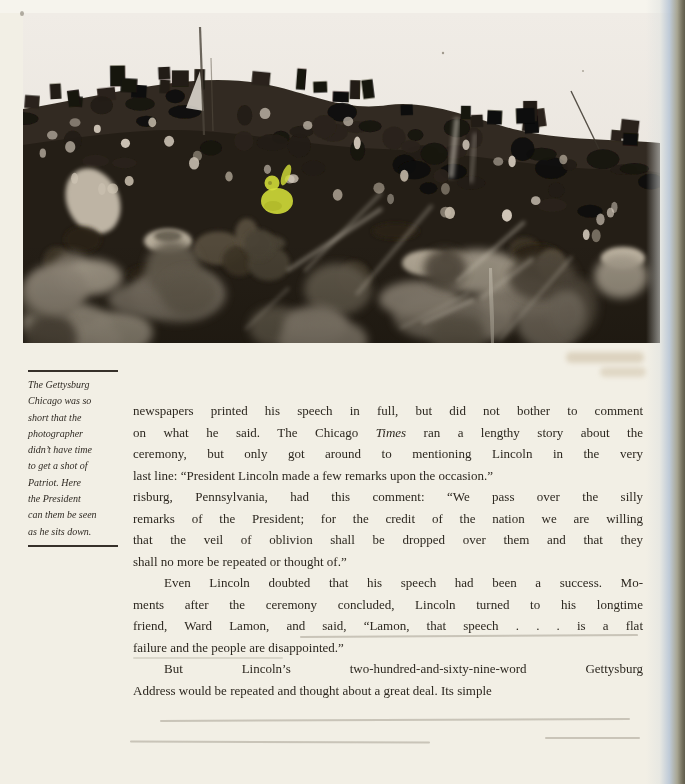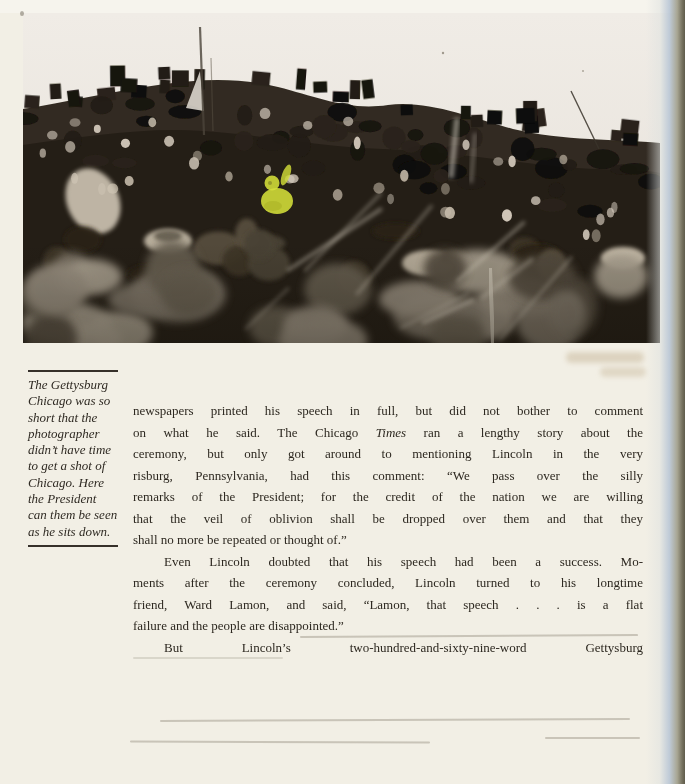--- a/index.html
+++ b/index.html
@@ -8,21 +8,21 @@
     background:#f2efe5;
     font-family:"Liberation Serif", serif;
   }
   .page-top-margin{position:absolute;left:0;top:0;width:685px;height:13px;background:#f6f4ed;}
   .photo{position:absolute;left:23px;top:13px;width:637px;height:330px;z-index:1;}
   .caption-rule{position:absolute;left:28px;width:90px;height:2px;background:#36302a;z-index:2;}
   .caption-rule.top{top:370px;}
   .caption-rule.bottom{top:545px;}
   .caption{
     position:absolute;left:28px;top:377px;width:100px;z-index:2;
-    font-style:italic;font-size:13px;line-height:16.3px;color:#2f2a23;
+    font-style:italic;font-size:10px;line-height:16.3px;color:#2f2a23;
   }
   .cap-line{white-space:nowrap;}
   .body-text{
     position:absolute;left:133px;top:400px;width:510px;z-index:2;
     font-size:13px;line-height:21.5px;color:#2d2820;
   }
   .line{text-align:justify;text-align-last:justify;}
   .line.para-end{text-align-last:left;}
   .line.indent{text-indent:31px;}
   .underline-mark{
@@ -290,40 +290,42 @@
 </svg>
 
 <div class="caption-rule top"></div>
 <div class="caption">
     <div class="cap-line">The Gettysburg</div>
     <div class="cap-line">Chicago was so</div>
     <div class="cap-line">short that the</div>
     <div class="cap-line">photographer</div>
     <div class="cap-line">didn’t have time</div>
     <div class="cap-line">to get a shot of</div>
-    <div class="cap-line">Chicago. Here</div>
+    <div class="cap-line">Patriot. Here</div>
     <div class="cap-line">the President</div>
     <div class="cap-line">can them be seen</div>
     <div class="cap-line">as he sits down.</div>
   </div>
 <div class="caption-rule bottom"></div>
 
 <div class="body-text">
     <div class="line"><span>newspapers printed his speech in full, but did not bother to comment</span></div>
     <div class="line"><span>on what he said. The Chicago </span><i>Times</i><span> ran a lengthy story about the</span></div>
     <div class="line"><span>ceremony, but only got around to mentioning Lincoln in the very</span></div>
+    <div class="line para-end"><span>last line: “President Lincoln made a few remarks upon the occasion.”</span></div>
     <div class="line"><span>risburg, Pennsylvania, had this comment: “We pass over the silly</span></div>
     <div class="line"><span>remarks of the President; for the credit of the nation we are willing</span></div>
     <div class="line"><span>that the veil of oblivion shall be dropped over them and that they</span></div>
     <div class="line para-end"><span>shall no more be repeated or thought of.”</span></div>
     <div class="line indent"><span>Even Lincoln doubted that his speech had been a success. Mo-</span></div>
     <div class="line"><span>ments after the ceremony concluded, Lincoln turned to his longtime</span></div>
     <div class="line"><span>friend, Ward Lamon, and said, “Lamon, that speech . . . is a flat</span></div>
     <div class="line para-end"><span>failure and the people are disappointed.”</span></div>
     <div class="line indent"><span>But Lincoln’s two-hundred-and-sixty-nine-word Gettysburg</span></div>
+    <div class="line para-end"><span>Address would be repeated and thought about a great deal. Its simple</span></div>
   </div>
 
 <div class="underline-mark" style="left:300px;top:635px;width:338px;transform:rotate(-0.3deg);"></div>
 <div class="underline-mark" style="left:133px;top:657px;width:150px;opacity:.3;"></div>
 <div class="underline-mark" style="left:160px;top:719px;width:470px;transform:rotate(-0.25deg);"></div>
 <div class="underline-mark" style="left:130px;top:741px;width:300px;transform:rotate(0.2deg);"></div>
 <div class="underline-mark" style="left:545px;top:737px;width:95px;"></div>
 
 <div class="smudge" style="left:566px;top:352px;width:78px;height:11px;opacity:.45;"></div>
 <div class="smudge" style="left:600px;top:367px;width:46px;height:10px;opacity:.38;"></div>

